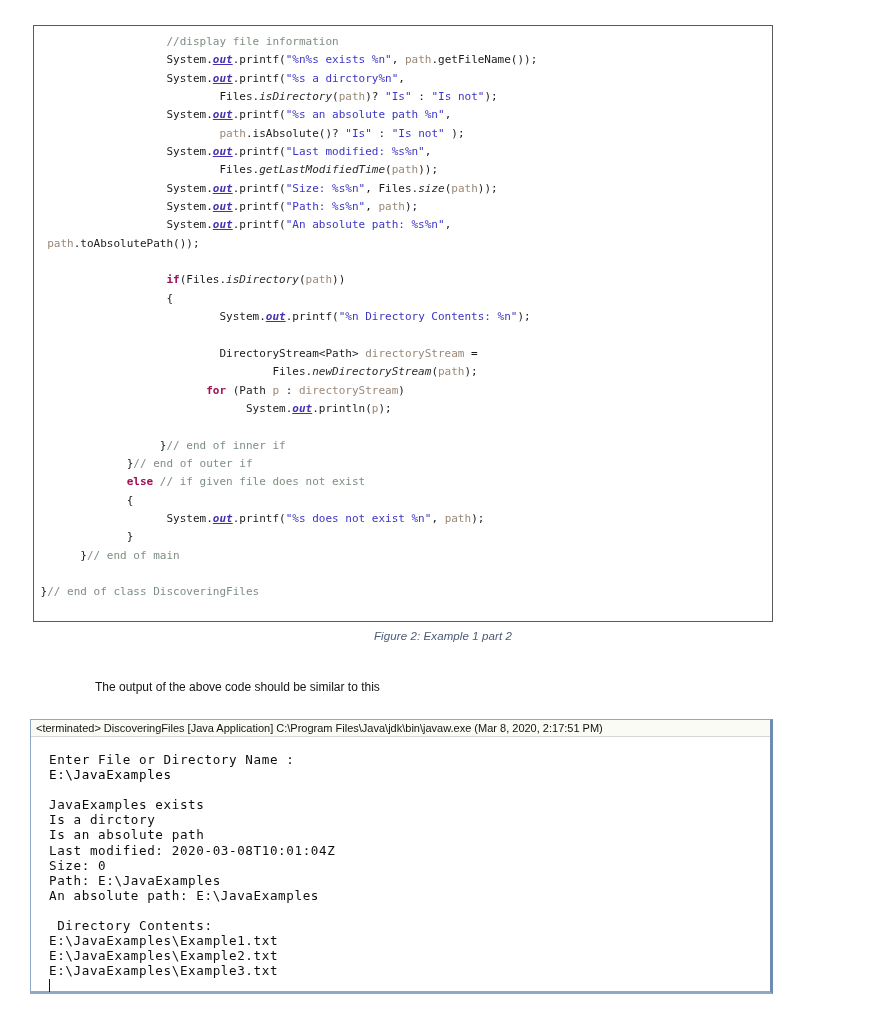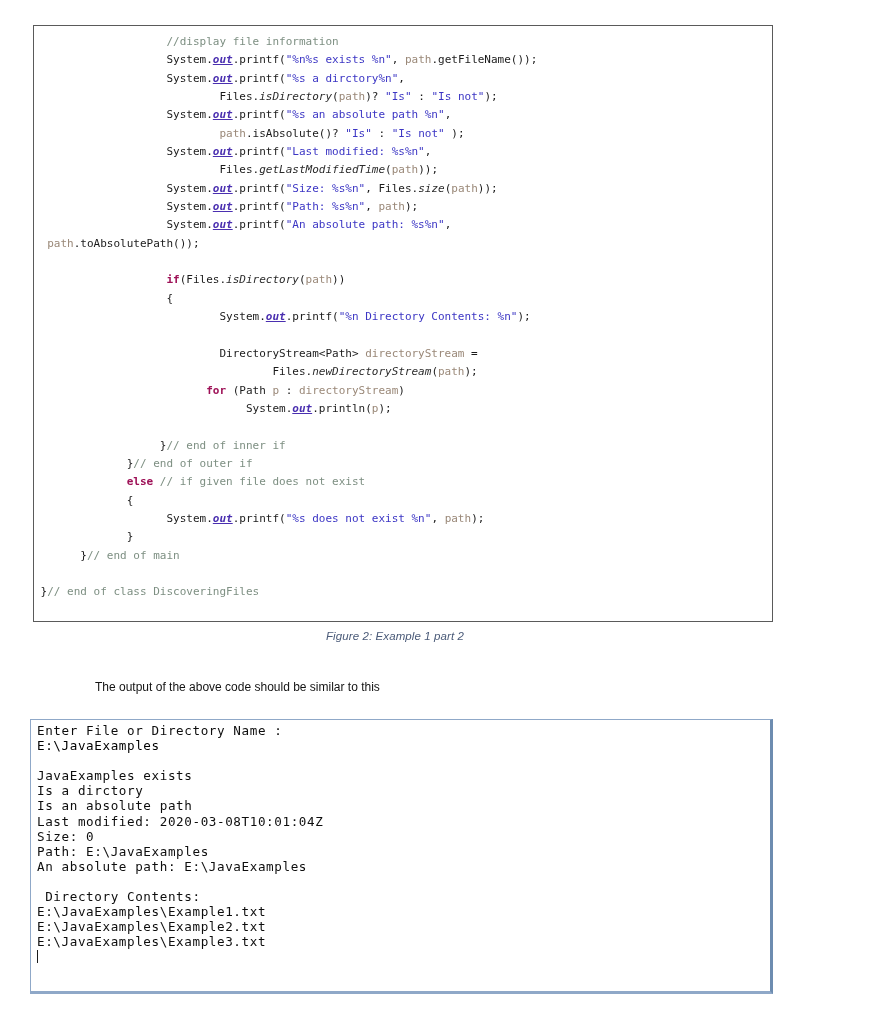--- a/index.html
+++ b/index.html
@@ -42,29 +42,30 @@
   .st  { color: #3b35c4; }                 
   .kw  { color: #9e1157; font-weight: bold; }   
   .fld { color: #4a2fb0; font-weight: bold; font-style: italic; text-decoration: underline; } 
   .mth { color: #2b2b2b; font-style: italic; }  
   .var { color: #9a8878; }                 
   .pl  { color: #1a1a1a; }                 
 
   
   #figure-caption {
     position: absolute;
-    left: 0;
+    left: 12px;
     top: 630px;
     width: 790px;
     text-align: center;
     font-family: "Liberation Sans", sans-serif;
     font-style: italic;
     font-size: 11.5px;
     color: #4a5a78;
     letter-spacing: 0.1px;
+    padding-left: 36px;
   }
 
   
   #body-text {
     position: absolute;
     left: 95px;
     top: 680px;
     font-family: "Liberation Sans", sans-serif;
     font-size: 12px;
     color: #131313;
@@ -102,21 +103,21 @@
     padding: 3px 0 0 6px;
     box-sizing: border-box;
   }
   #console-text {
     font-family: "DejaVu Sans Mono", monospace;
     font-size: 12.6px;
     line-height: 15.1px;
     white-space: pre;
     color: #0d0d0d;
     letter-spacing: 0.6px;
-    margin: 0;
+    margin: 12px;
   }
   .ln { display: block; height: 15.1px; white-space: pre; }
   .input-echo { color: #000000; }
   #console-caret {
     display: inline-block;
     width: 1px;
     height: 13px;
     background: #1a1a1a;
     vertical-align: -2px;
   }
@@ -126,16 +127,17 @@
 
 <div id="code-figure">
   <pre id="code-block"><span class="cl"><span class="pl">                    </span><span class="cm">//display file information</span></span><span class="cl"><span class="pl">                    System.</span><span class="fld">out</span><span class="pl">.printf(</span><span class="st">"%n%s exists %n"</span><span class="pl">, </span><span class="var">path</span><span class="pl">.getFileName());</span></span><span class="cl"><span class="pl">                    System.</span><span class="fld">out</span><span class="pl">.printf(</span><span class="st">"%s a dirctory%n"</span><span class="pl">,</span></span><span class="cl"><span class="pl">                            Files.</span><span class="mth">isDirectory</span><span class="pl">(</span><span class="var">path</span><span class="pl">)? </span><span class="st">"Is"</span><span class="pl"> : </span><span class="st">"Is not"</span><span class="pl">);</span></span><span class="cl"><span class="pl">                    System.</span><span class="fld">out</span><span class="pl">.printf(</span><span class="st">"%s an absolute path %n"</span><span class="pl">,</span></span><span class="cl"><span class="pl">                            </span><span class="var">path</span><span class="pl">.isAbsolute()? </span><span class="st">"Is"</span><span class="pl"> : </span><span class="st">"Is not"</span><span class="pl"> );</span></span><span class="cl"><span class="pl">                    System.</span><span class="fld">out</span><span class="pl">.printf(</span><span class="st">"Last modified: %s%n"</span><span class="pl">,</span></span><span class="cl"><span class="pl">                            Files.</span><span class="mth">getLastModifiedTime</span><span class="pl">(</span><span class="var">path</span><span class="pl">));</span></span><span class="cl"><span class="pl">                    System.</span><span class="fld">out</span><span class="pl">.printf(</span><span class="st">"Size: %s%n"</span><span class="pl">, Files.</span><span class="mth">size</span><span class="pl">(</span><span class="var">path</span><span class="pl">));</span></span><span class="cl"><span class="pl">                    System.</span><span class="fld">out</span><span class="pl">.printf(</span><span class="st">"Path: %s%n"</span><span class="pl">, </span><span class="var">path</span><span class="pl">);</span></span><span class="cl"><span class="pl">                    System.</span><span class="fld">out</span><span class="pl">.printf(</span><span class="st">"An absolute path: %s%n"</span><span class="pl">,</span></span><span class="cl"><span class="pl">  </span><span class="var">path</span><span class="pl">.toAbsolutePath());</span></span><span class="cl">&nbsp;</span><span class="cl"><span class="pl">                    </span><span class="kw">if</span><span class="pl">(Files.</span><span class="mth">isDirectory</span><span class="pl">(</span><span class="var">path</span><span class="pl">))</span></span><span class="cl"><span class="pl">                    {</span></span><span class="cl"><span class="pl">                            System.</span><span class="fld">out</span><span class="pl">.printf(</span><span class="st">"%n Directory Contents: %n"</span><span class="pl">);</span></span><span class="cl">&nbsp;</span><span class="cl"><span class="pl">                            DirectoryStream&lt;Path&gt; </span><span class="var">directoryStream</span><span class="pl"> =</span></span><span class="cl"><span class="pl">                                    Files.</span><span class="mth">newDirectoryStream</span><span class="pl">(</span><span class="var">path</span><span class="pl">);</span></span><span class="cl"><span class="pl">                          </span><span class="kw">for</span><span class="pl"> (Path </span><span class="var">p</span><span class="pl"> : </span><span class="var">directoryStream</span><span class="pl">)</span></span><span class="cl"><span class="pl">                                System.</span><span class="fld">out</span><span class="pl">.println(</span><span class="var">p</span><span class="pl">);</span></span><span class="cl">&nbsp;</span><span class="cl"><span class="pl">                   }</span><span class="cm">// end of inner if</span></span><span class="cl"><span class="pl">              }</span><span class="cm">// end of outer if</span></span><span class="cl"><span class="pl">              </span><span class="kw">else</span><span class="pl"> </span><span class="cm">// if given file does not exist</span></span><span class="cl"><span class="pl">              {</span></span><span class="cl"><span class="pl">                    System.</span><span class="fld">out</span><span class="pl">.printf(</span><span class="st">"%s does not exist %n"</span><span class="pl">, </span><span class="var">path</span><span class="pl">);</span></span><span class="cl"><span class="pl">              }</span></span><span class="cl"><span class="pl">       }</span><span class="cm">// end of main</span></span><span class="cl">&nbsp;</span><span class="cl"><span class="pl"> }</span><span class="cm">// end of class DiscoveringFiles</span></span></pre>
 </div>
 
 <div id="figure-caption">Figure 2: Example 1 part 2</div>
 
 <div id="body-text">The output of the above code should be similar to this</div>
 
 <div id="console-window">
+  <div id="console-titlebar">&lt;terminated&gt; DiscoveringFiles [Java Application] C:\Program Files\Java\jdk\bin\javaw.exe (Mar 8, 2020, 2:17:51 PM)</div>
   <div id="console-body">
     <pre id="console-text"><span class="ln">Enter File or Directory Name :</span><span class="ln input-echo">E:\JavaExamples</span><span class="ln">&nbsp;</span><span class="ln">JavaExamples exists</span><span class="ln">Is a dirctory</span><span class="ln">Is an absolute path</span><span class="ln">Last modified: 2020-03-08T10:01:04Z</span><span class="ln">Size: 0</span><span class="ln">Path: E:\JavaExamples</span><span class="ln">An absolute path: E:\JavaExamples</span><span class="ln">&nbsp;</span><span class="ln"> Directory Contents:</span><span class="ln">E:\JavaExamples\Example1.txt</span><span class="ln">E:\JavaExamples\Example2.txt</span><span class="ln">E:\JavaExamples\Example3.txt</span><span class="ln"><span id="console-caret"></span></span></pre>
   </div>
 </div>
 
 </body></html>

